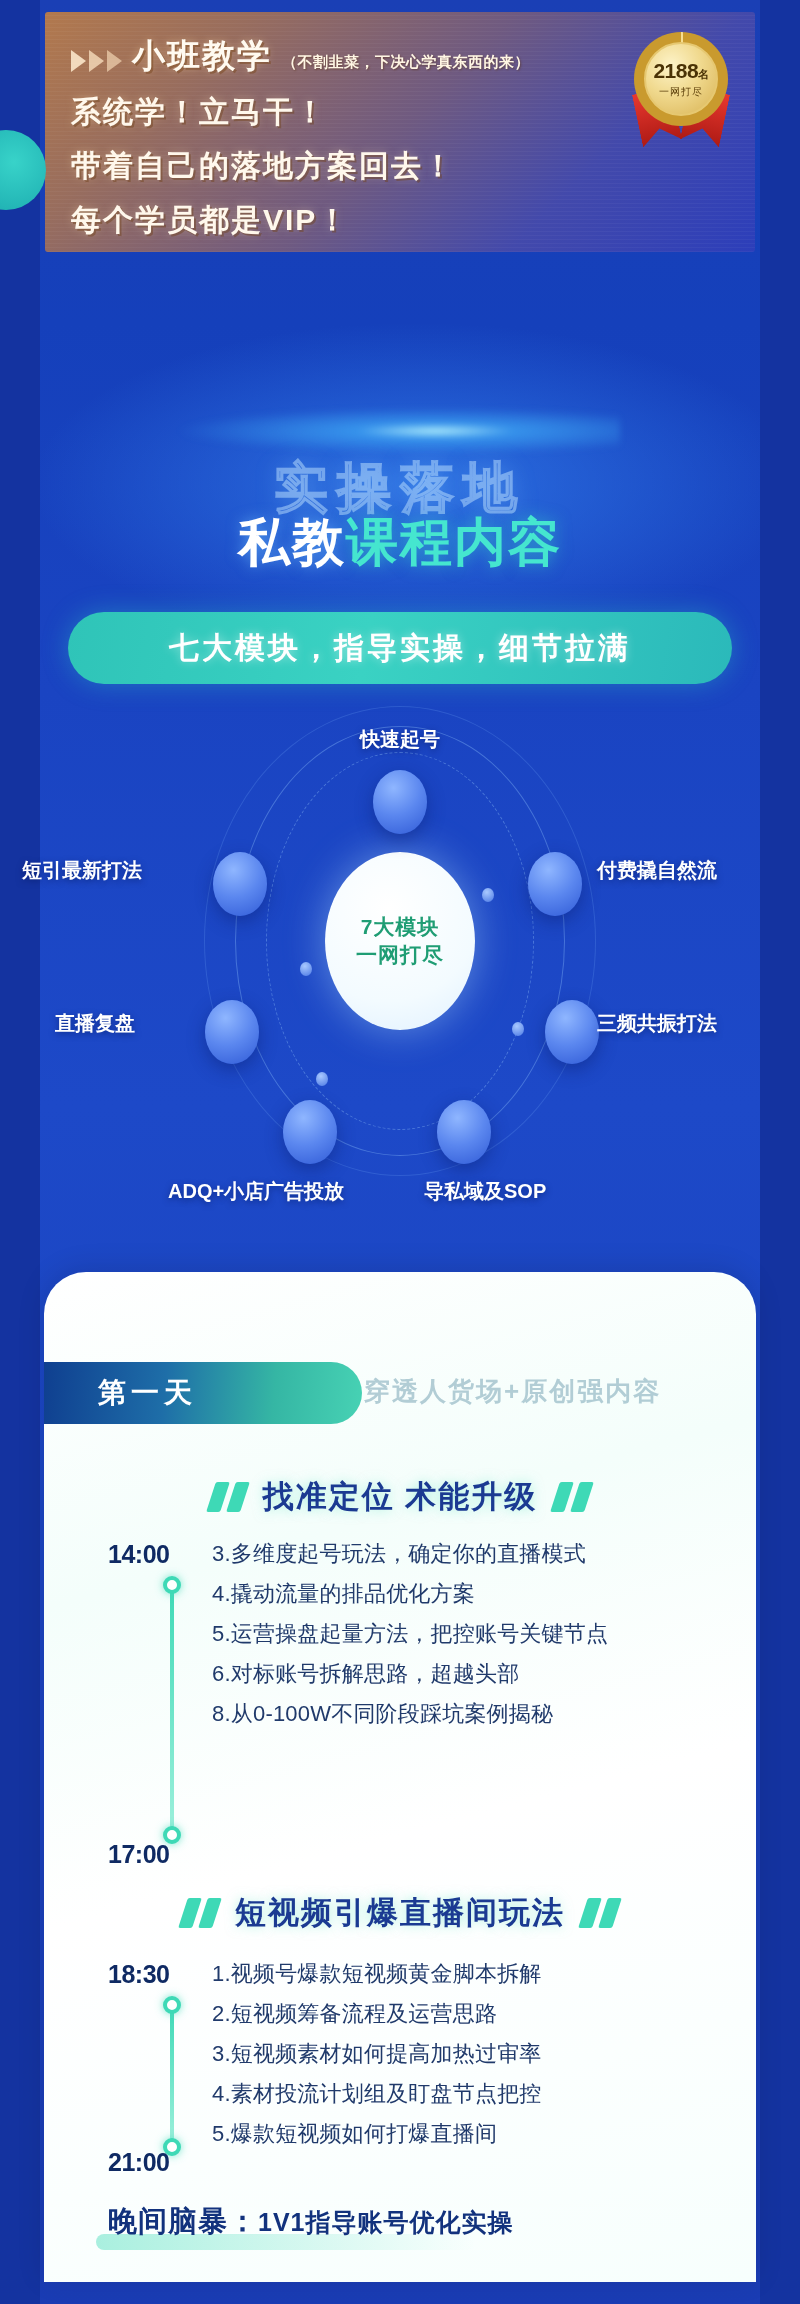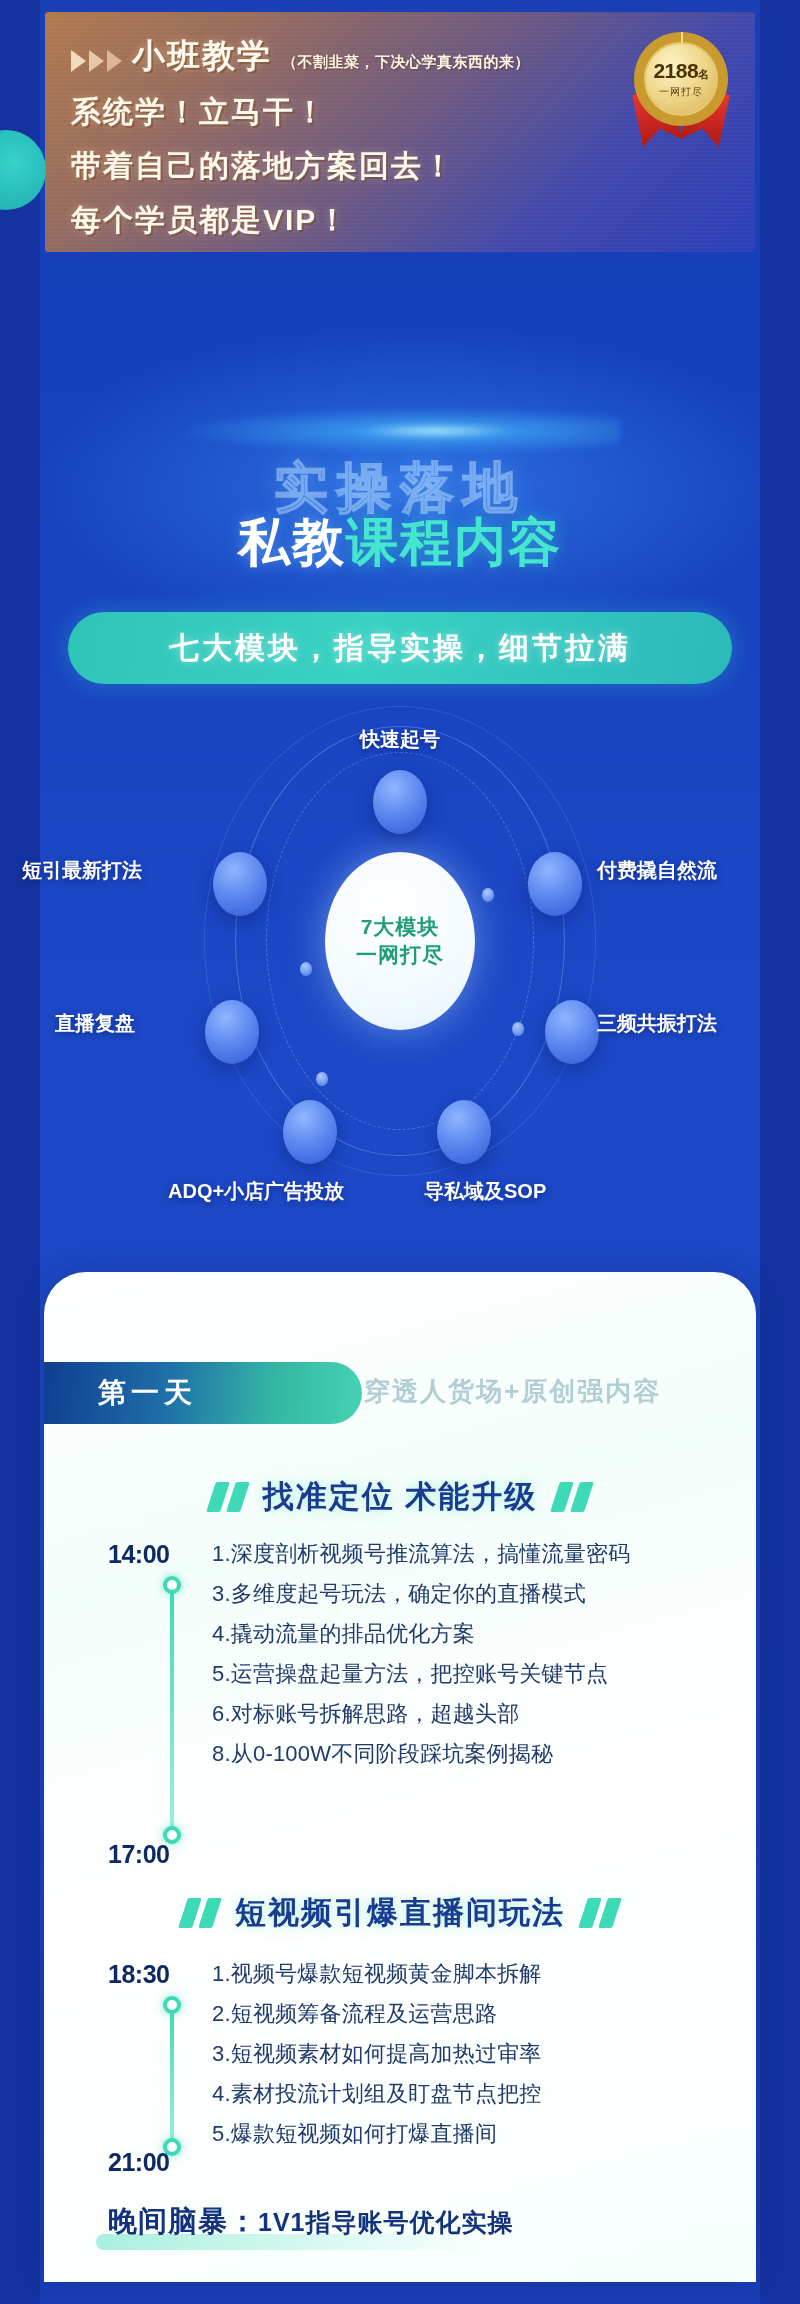--- a/index.html
+++ b/index.html
@@ -252,21 +252,20 @@
       </span>
   </div>
 
   <div class="tl" style="top:268px;left:16px;width:680px;height:320px;">
     <div class="time" style="top:0;">14:00</div>
     <div class="bar" style="top:44px;height:250px;"></div>
     <div class="knob" style="top:36px;"></div>
     <div class="knob" style="top:286px;"></div>
     <div class="time" style="top:300px;">17:00</div>
     <ul class="items" style="top:-6px;">
-      <li>1.深度剖析视频号推流算法，搞懂流量密码</li>
       <li>3.多维度起号玩法，确定你的直播模式</li>
       <li>4.撬动流量的排品优化方案</li>
       <li>5.运营操盘起量方法，把控账号关键节点</li>
       <li>6.对标账号拆解思路，超越头部</li>
       <li>8.从0-100W不同阶段踩坑案例揭秘</li>
     </ul>
   </div>
 
   <div class="qhead" style="top:620px;">
     <span class="q">

